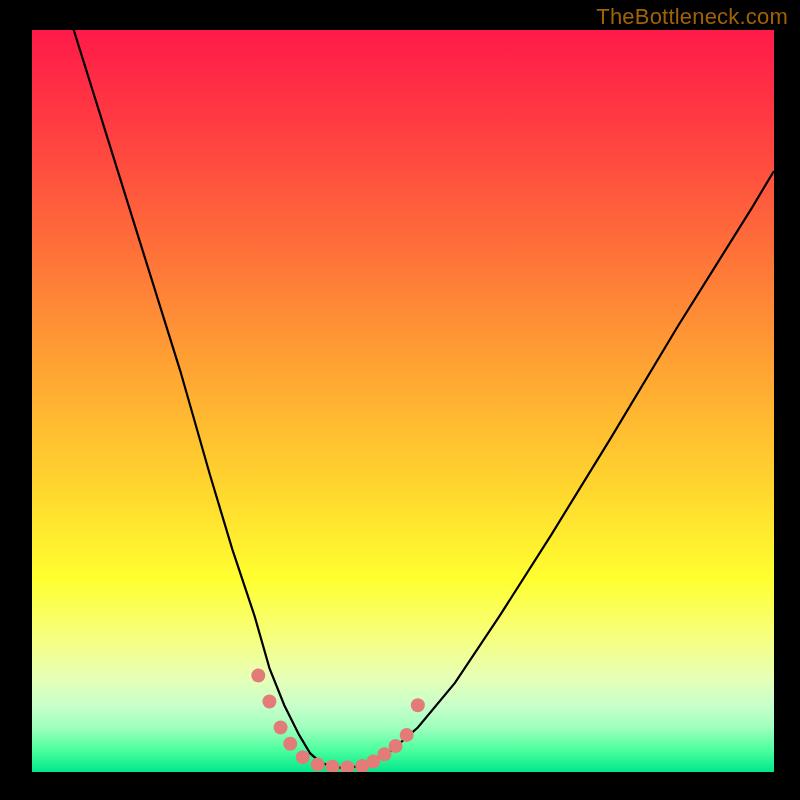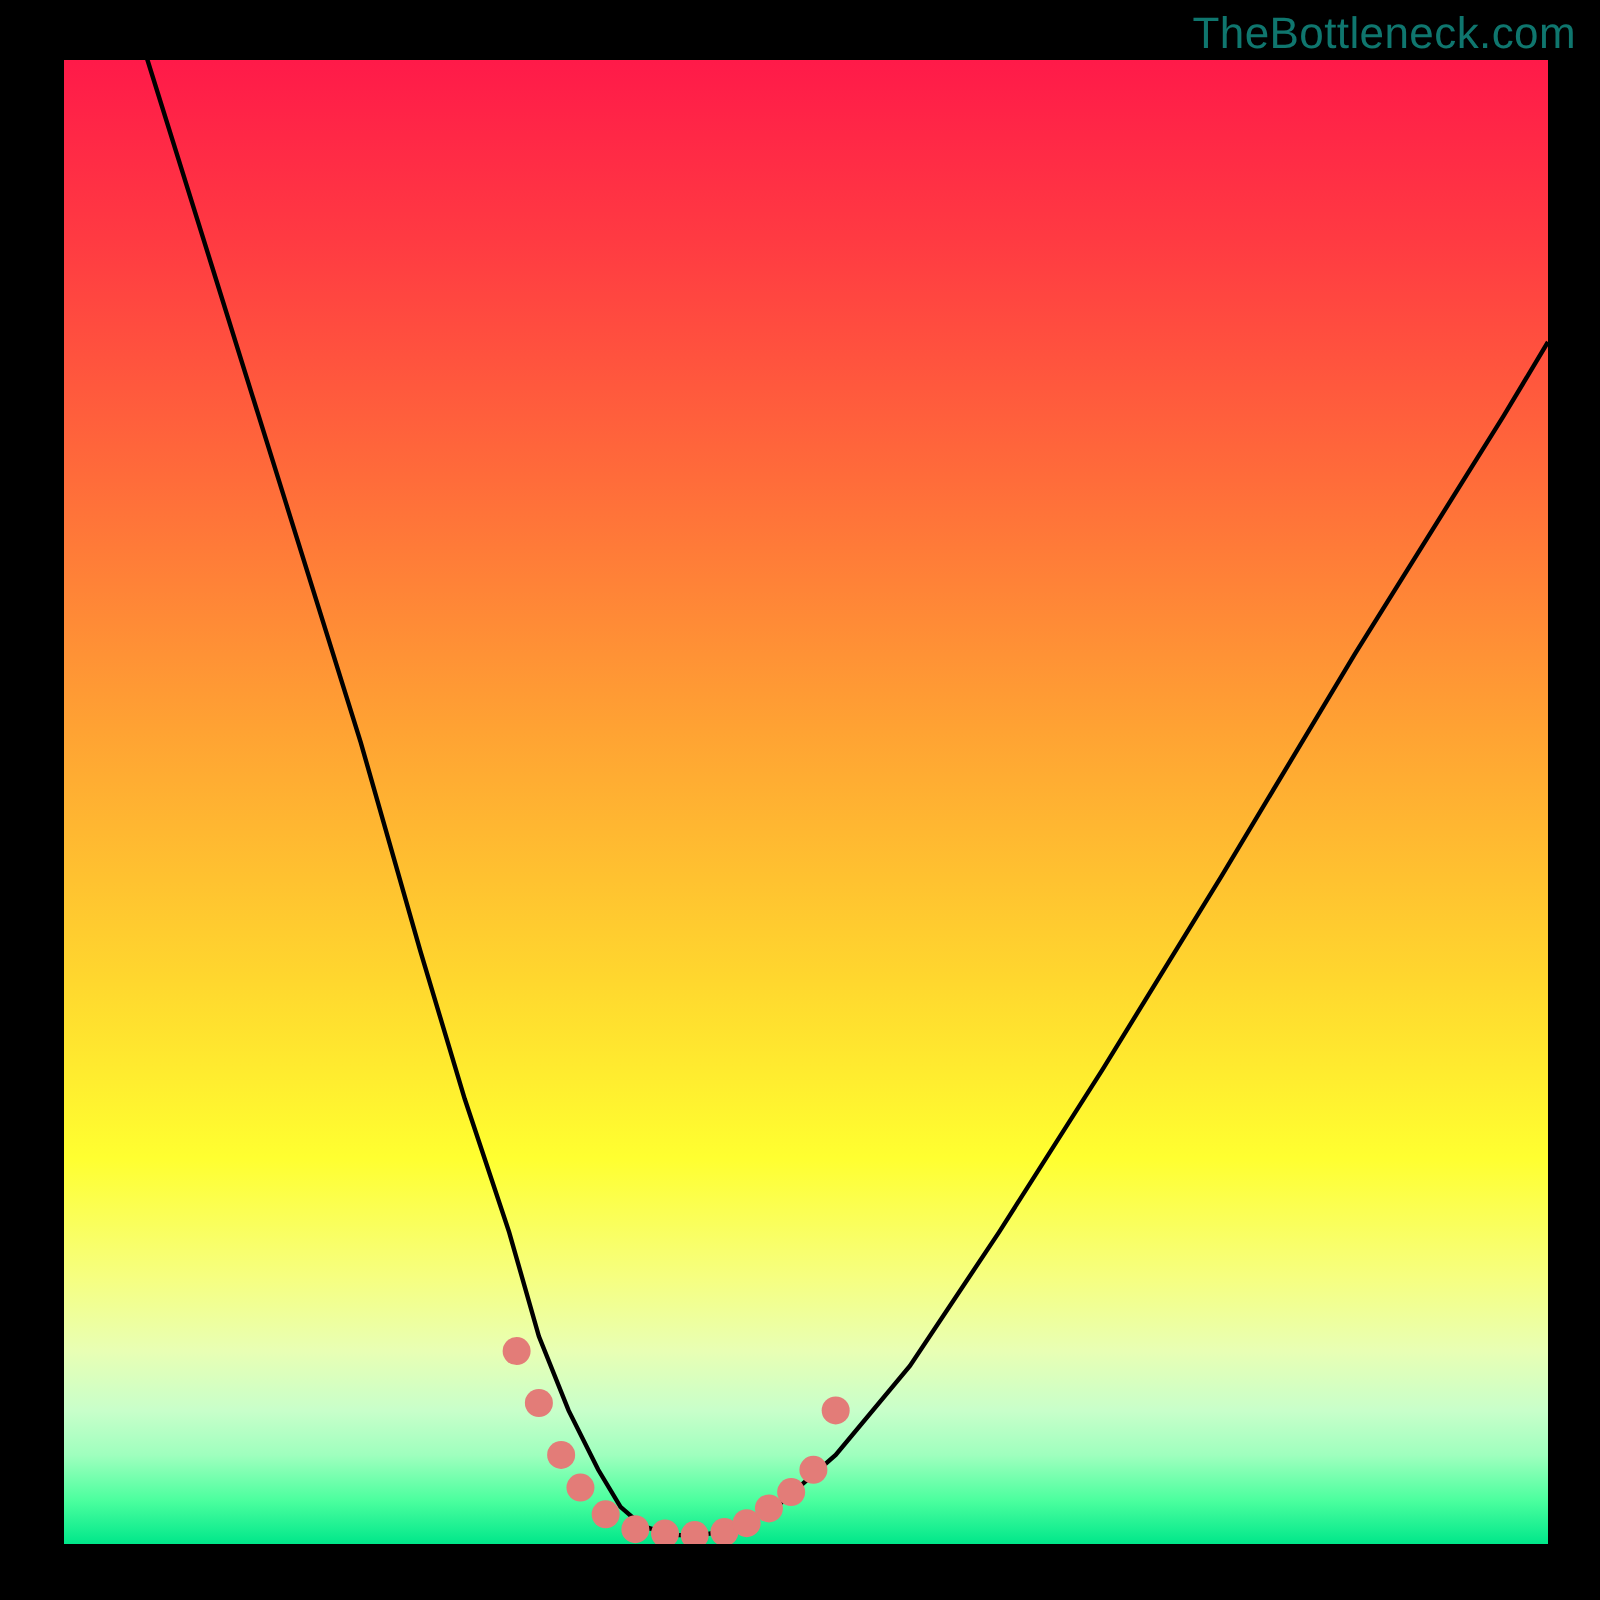--- a/index.html
+++ b/index.html
@@ -25,21 +25,21 @@
     
   }
   .gradient-bg {
     position: absolute;
     top: 0; left: 0; right: 0; bottom: 0;
   }
   .watermark {
     position: absolute;
     top: 4px;
     right: 12px;
-    color: #0f766e;
+    color: #a16207;
     font-size: 22px;
     font-weight: 400;
     letter-spacing: 0.2px;
     text-align: right;
   }
   svg.curve {
     position: absolute;
     top: 0; left: 0;
   }
 </style>

